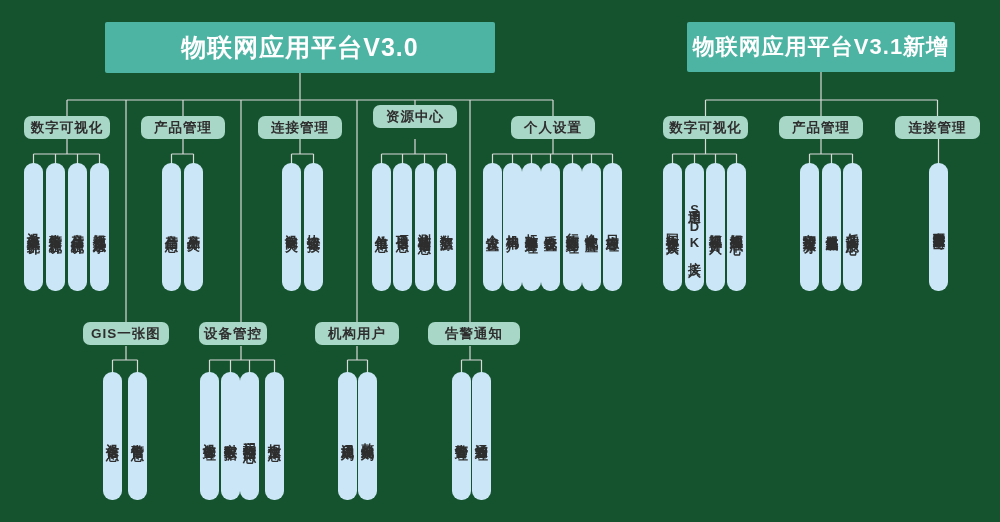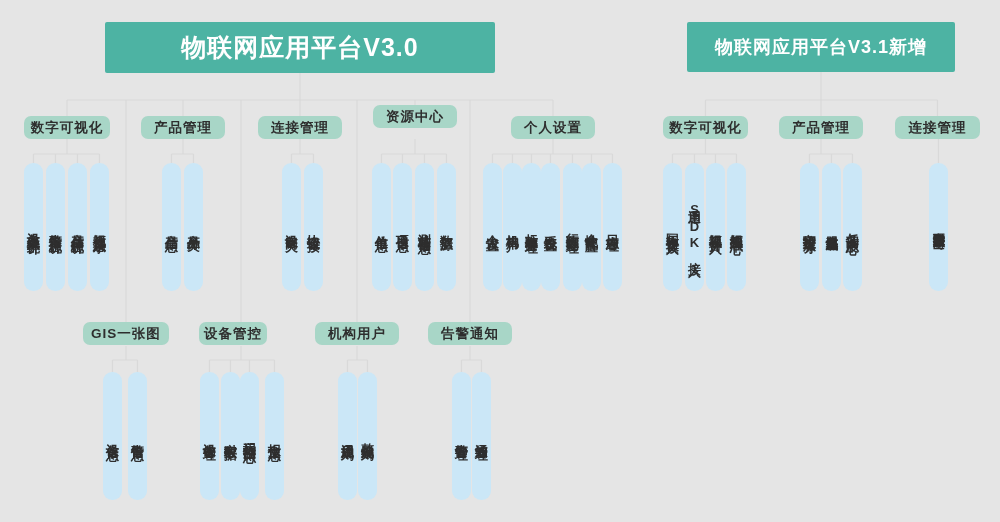--- a/index.html
+++ b/index.html
@@ -3,35 +3,35 @@
 <meta charset="utf-8">
 <style>
   html,body{margin:0;padding:0;}
   body{
     font-family:"Liberation Sans","DejaVu Sans",sans-serif;
     background:#ffffff;
   }
   .canvas{
     position:relative;
     width:1000px;height:522px;
-    background:#e5e5e5;
+    background:#14532d;
     overflow:hidden;
   }
   .lines{position:absolute;left:0;top:0;pointer-events:none;}
   .hdr{
     position:absolute;
     background:#4db3a3;
     color:#ffffff;
     font-weight:bold;
     display:flex;align-items:center;justify-content:center;
     font-size:25px;letter-spacing:1px;
     border-radius:2px;
     z-index:2;
   }
-  .hdr-sm{font-size:18px;}
+  .hdr-sm{font-size:22px;}
   .cat{
     position:absolute;
     height:23px;
     background:#a8d6c7;
     border-radius:7px;
     display:flex;align-items:center;justify-content:center;
     font-size:13.5px;font-weight:bold;color:#2e2e2e;
     letter-spacing:1px;
     z-index:2;
   }
@@ -115,21 +115,21 @@
   <div class="pill r1" style="left:503px">机构用户</div>
   <div class="pill r1" style="left:522px">标准字典管理</div>
   <div class="pill r1" style="left:541px">系统设置</div>
   <div class="pill r1" style="left:563px">行政区划管理</div>
   <div class="pill r1" style="left:582px">个性化配置</div>
   <div class="pill r1" style="left:603px">日志管理</div>
 
   <div class="cat" style="left:83px;top:322px;width:86px">GIS一张图</div>
   <div class="cat" style="left:199px;top:322px;width:68px">设备管控</div>
   <div class="cat" style="left:315px;top:322px;width:84px">机构用户</div>
-  <div class="cat" style="left:428px;top:322px;width:84px">告警通知</div>
+  <div class="cat" style="left:428px;top:322px;width:92px">告警通知</div>
 
   <div class="pill r2" style="left:103px">设备信息</div>
   <div class="pill r2" style="left:128px">告警信息</div>
 
   <div class="pill r2" style="left:200px">设备管理</div>
   <div class="pill r2" style="left:221px">实时数据</div>
   <div class="pill r2" style="left:240px">远程控制日志</div>
   <div class="pill r2" style="left:265px">报文信息</div>
 
   <div class="pill r2" style="left:338px">通用规则</div>

